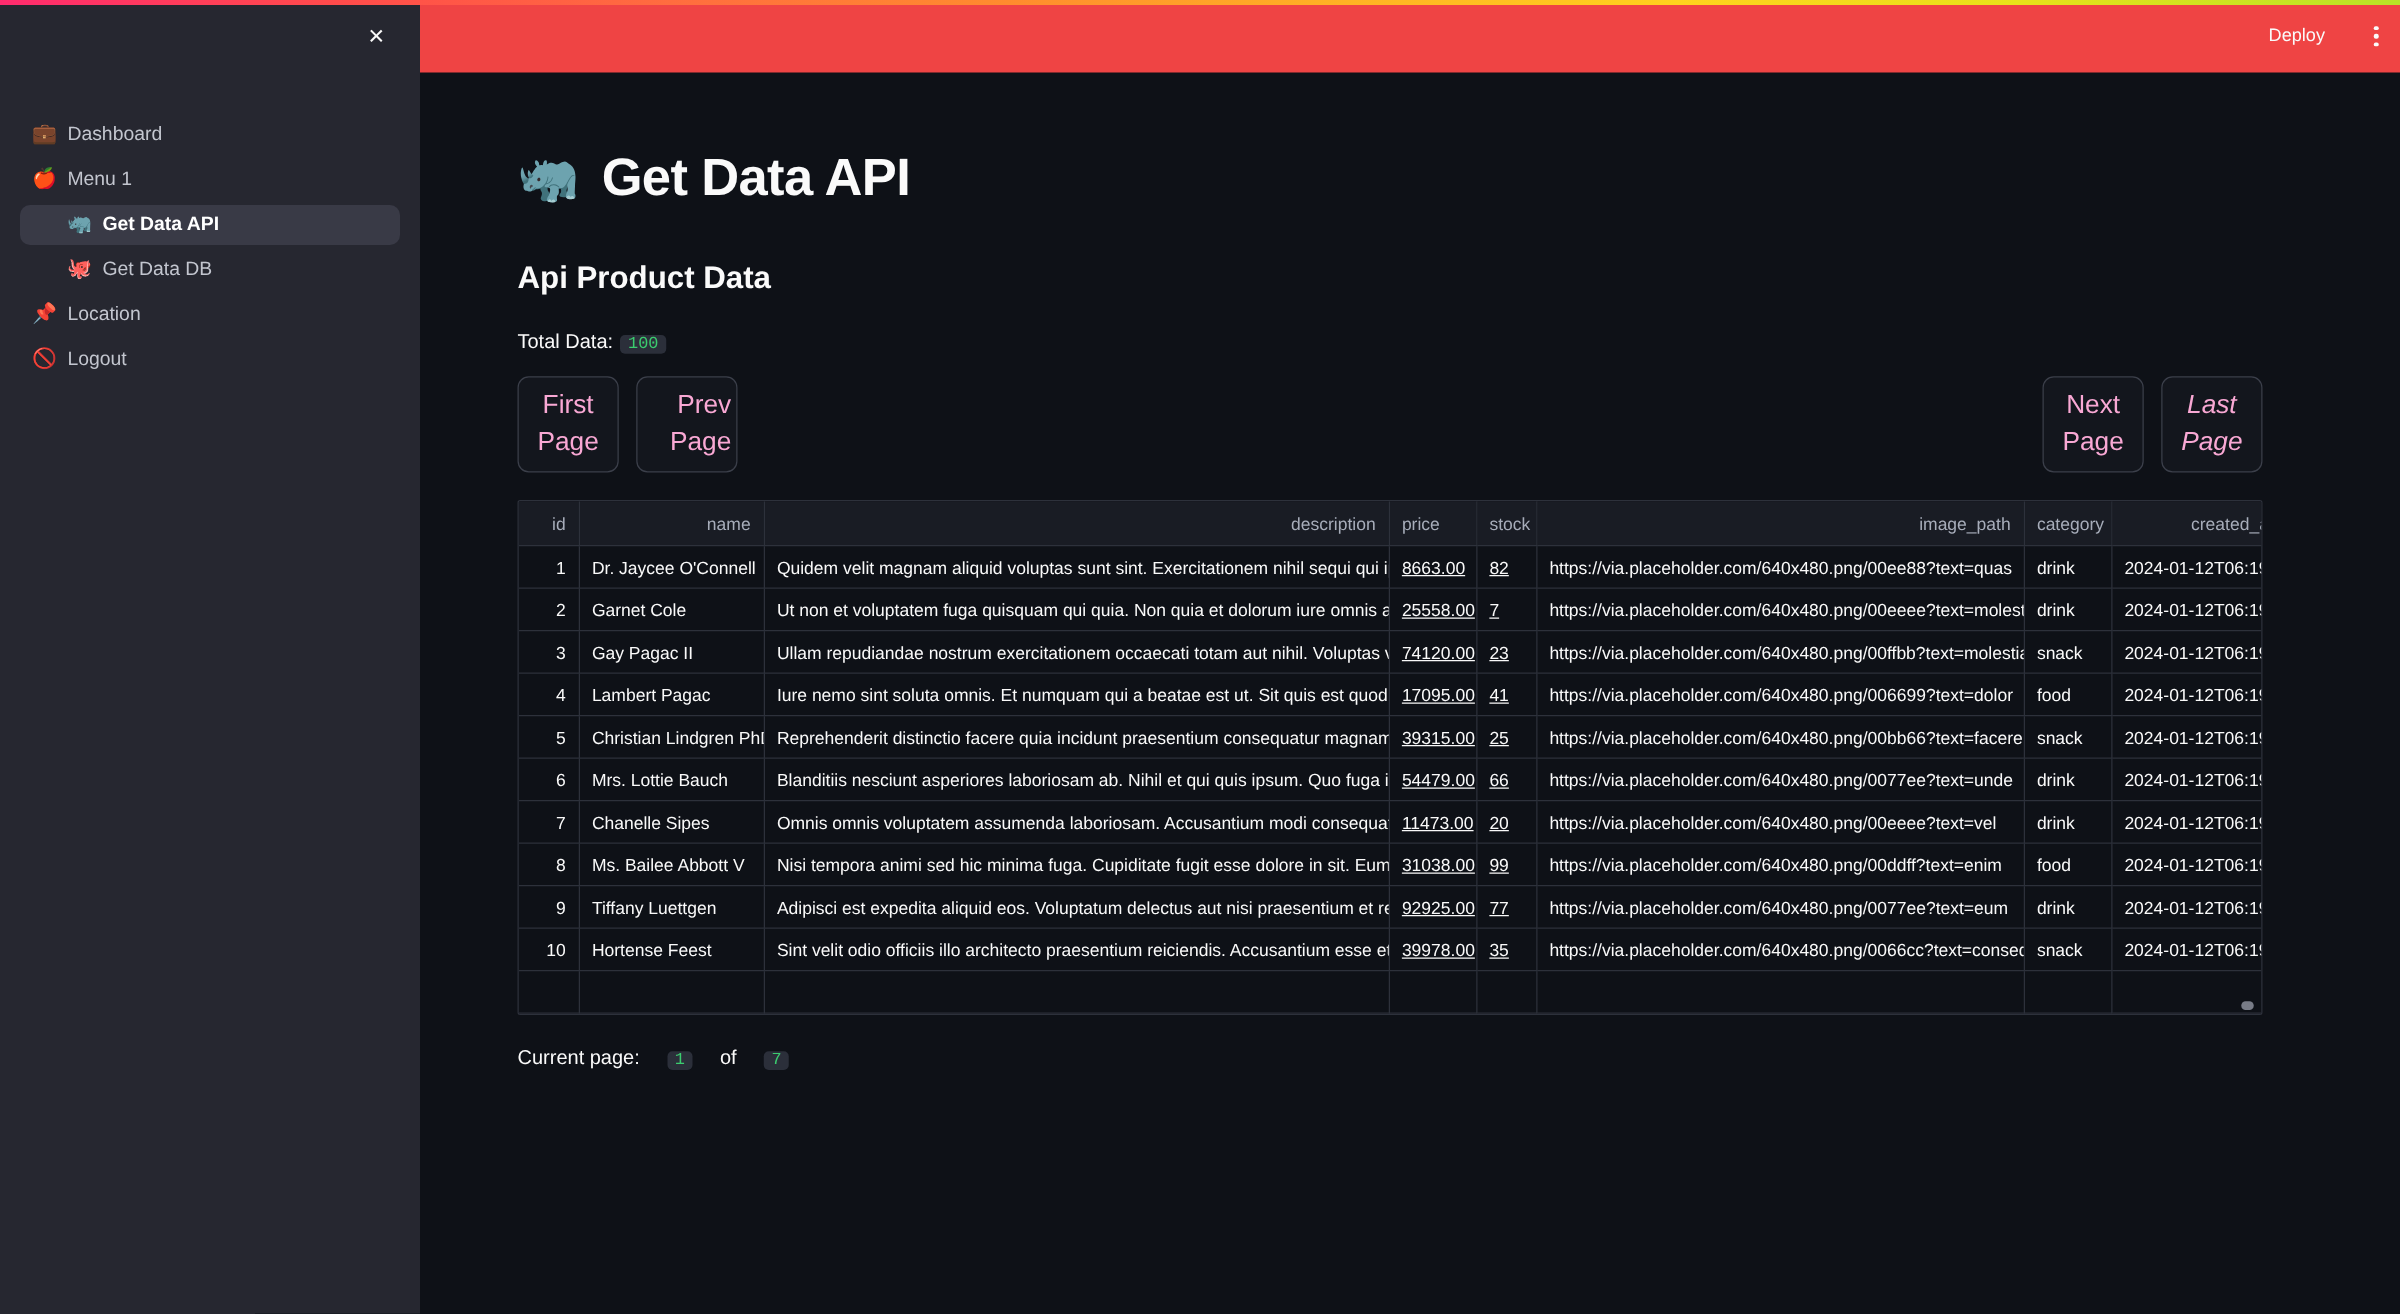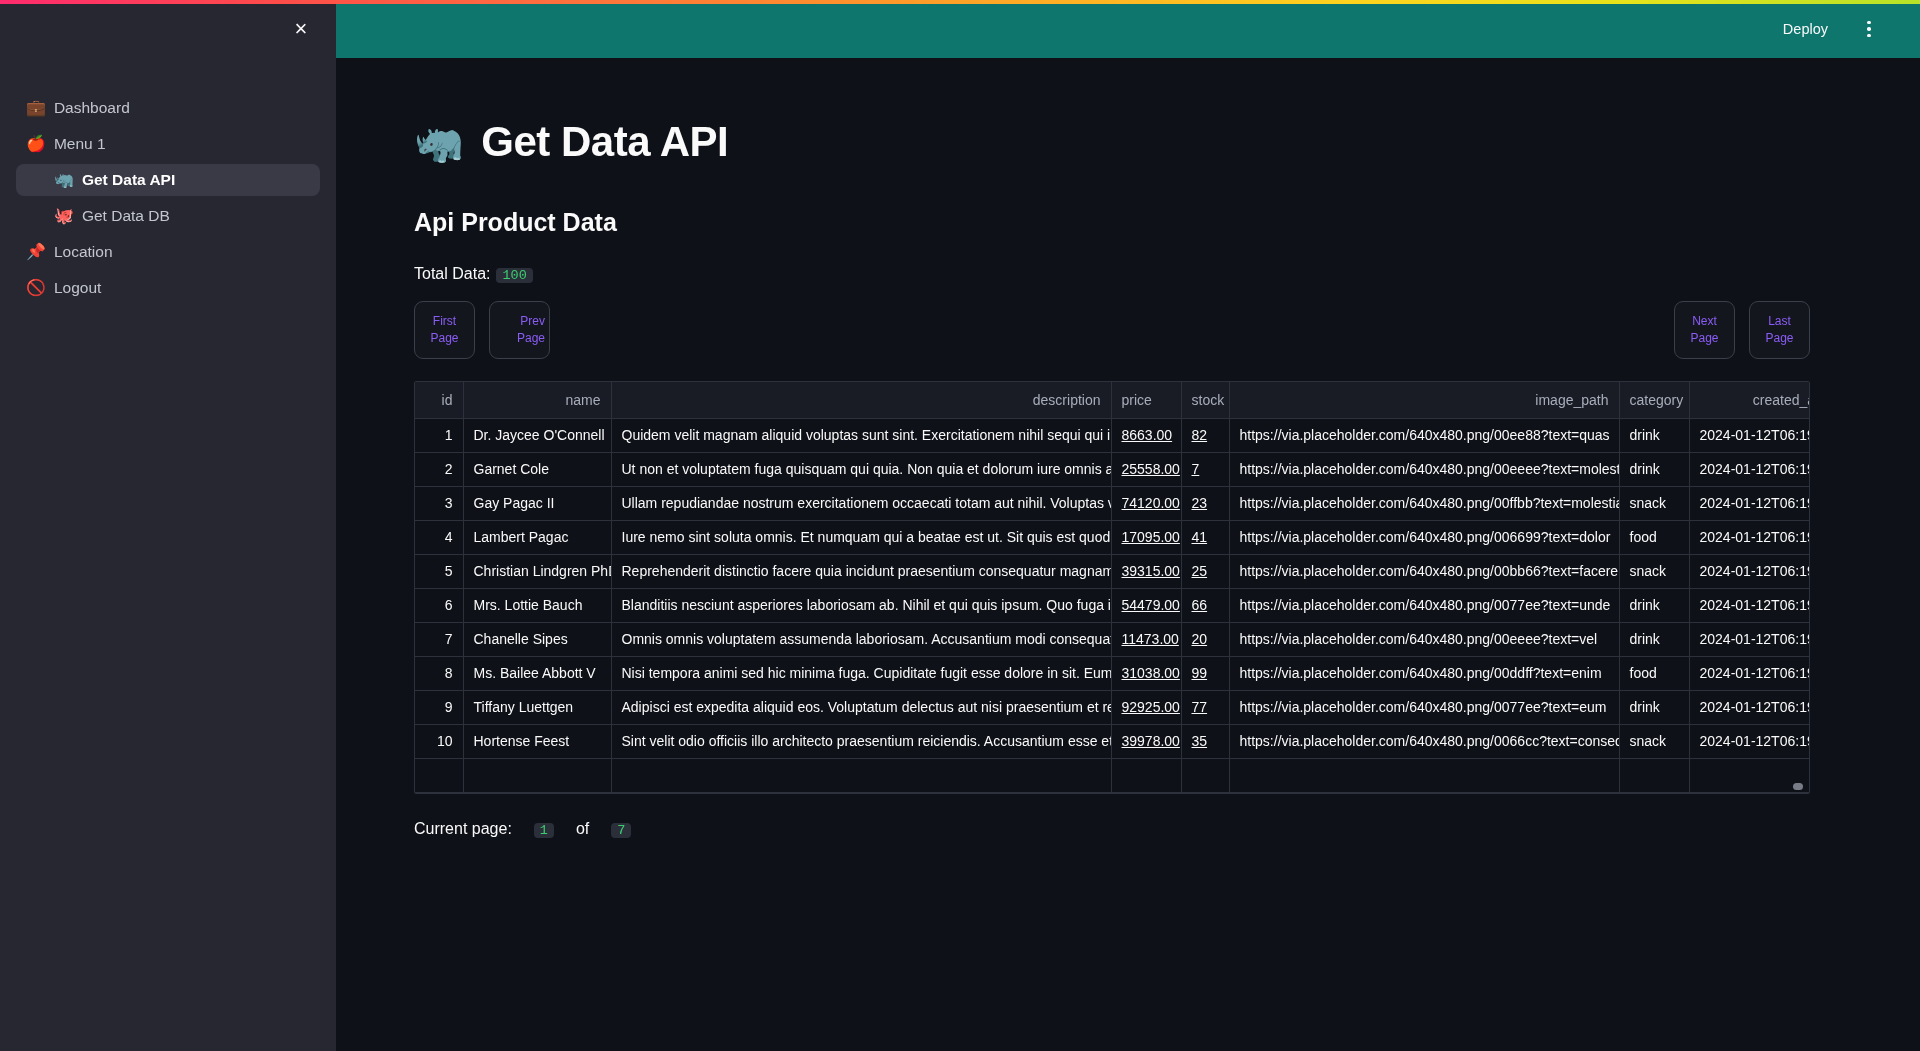--- a/index.html
+++ b/index.html
@@ -99,25 +99,25 @@
     display: inline-block;
   }
 
   
   .top-bar {
     position: absolute;
     top: 0;
     left: 336px;
     width: 1584px;
     height: 58px;
-    background: #0f766e;
+    background: #ef4444;
     display: flex;
     align-items: center;
     justify-content: flex-end;
-    padding-right: 36px;
+    padding-right: 4px;
     gap: 14px;
     z-index: 30;
   }
   .deploy-btn {
     color: #fafafa;
     font-size: 14.5px;
     padding: 6px 12px;
     border-radius: 6px;
     cursor: pointer;
     background: transparent;
@@ -195,27 +195,27 @@
   }
 
   .pager-row {
     display: flex;
     align-items: flex-start;
     justify-content: space-between;
     margin-bottom: 22px;
   }
   .pager-group { display: flex; gap: 14px; }
   .page-btn {
-    width: 61px;
+    width: 81px;
     min-height: 58px;
     border: 1px solid #3b3f4a;
     border-radius: 9px;
     background: #13161d;
-    color: #8b5cf6;
-    font-size: 12px;
+    color: #f9a8d4;
+    font-size: 21px;
     line-height: 1.45;
     padding: 7px 4px;
     cursor: pointer;
     text-align: center;
     font-family: "Liberation Sans", sans-serif;
   }
 
   
   .table-wrap {
     position: relative;
@@ -348,21 +348,21 @@
       <div class="pager-row">
         <div class="pager-group">
             <button class="page-btn" style="white-space: pre-line;">First
 Page</button>
             <button class="page-btn" style="white-space: pre-line; text-align: right;">Prev
 Page</button>
           </div>
         <div class="pager-group">
             <button class="page-btn" style="white-space: pre-line;">Next
 Page</button>
-            <button class="page-btn" style="white-space: pre-line;">Last
+            <button class="page-btn" style="white-space: pre-line; font-style: italic;">Last
 Page</button>
           </div>
       </div>
 
       <div class="table-wrap">
         <table class="data-table">
           <colgroup>
             <col class="col-id">
               <col class="col-name">
               <col class="col-desc">

